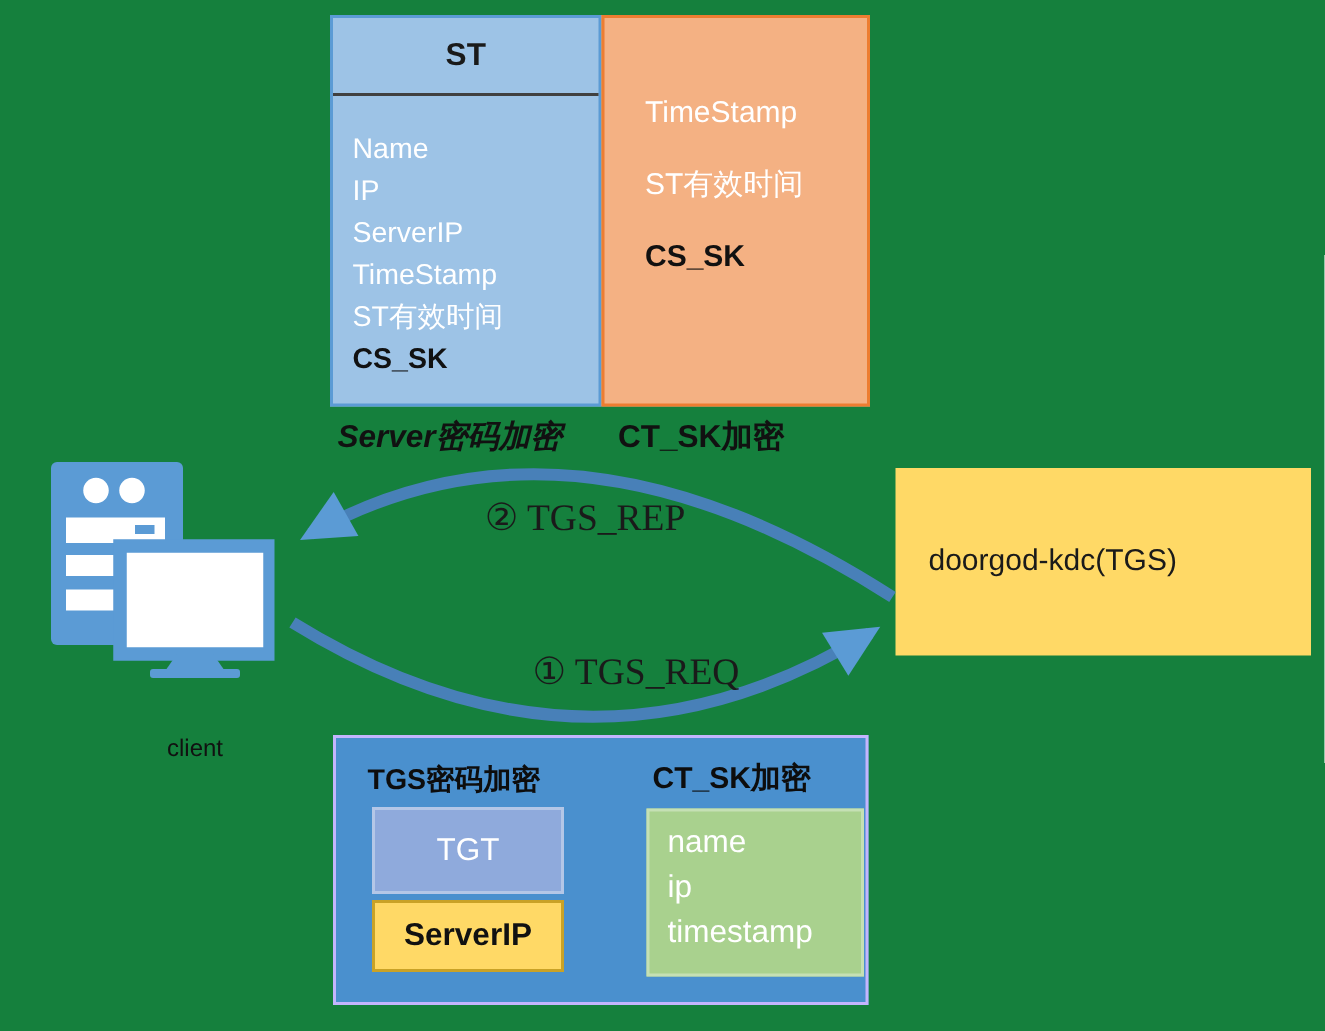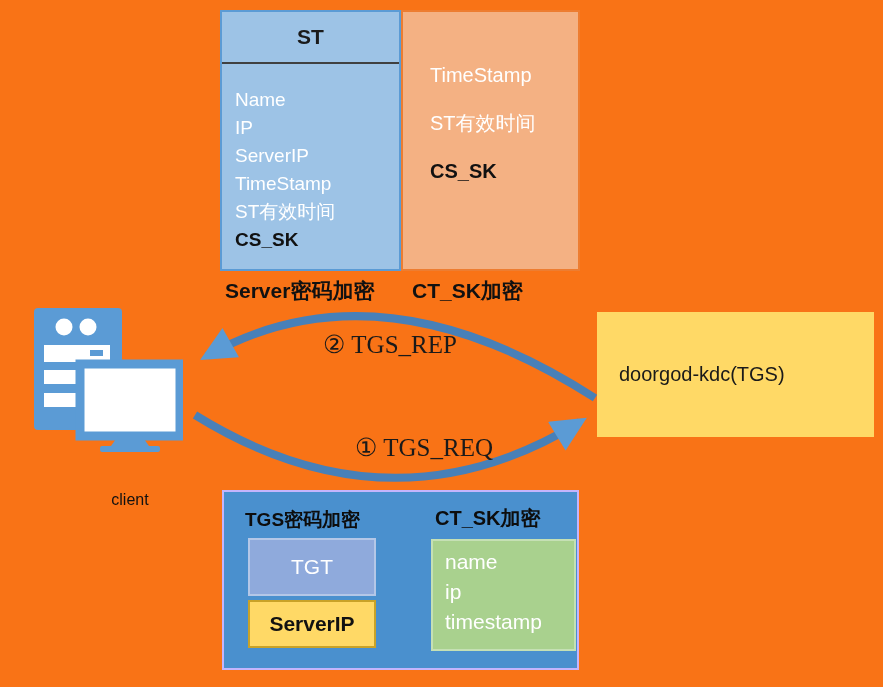--- a/index.html
+++ b/index.html
@@ -1,17 +1,17 @@
 <!DOCTYPE html>
 <html><head>
 <meta charset="utf-8">
 <style>
   html,body{margin:0;padding:0;background:#ffffff;}
   .stage{
-    position:relative;width:883px;height:687px;background:#f97316;overflow:hidden;
+    position:relative;width:883px;height:687px;background:#15803d;overflow:hidden;
     font-family:"Liberation Sans", sans-serif;
   }
   
   .st-box{
     position:absolute;left:220px;top:10px;width:181px;height:261px;
     background:#9DC3E6;border:2px solid #5B9BD5;box-sizing:border-box;
   }
   .st-header{
     height:50px;border-bottom:2px solid #404040;
     display:flex;align-items:center;justify-content:center;
@@ -23,21 +23,21 @@
   
   .enc-box{
     position:absolute;left:401px;top:10px;width:179px;height:261px;
     background:#F4B183;border:2px solid #ED7D31;box-sizing:border-box;
     display:flex;flex-direction:column;gap:21px;padding:50px 0 0 27px;
   }
   .enc-box .row{font-size:20px;line-height:27px;color:#ffffff;}
   .enc-box .row.dark{color:#111111;font-weight:700;}
   
   .caption{position:absolute;top:277px;font-size:21px;font-weight:700;color:#111111;}
-  .cap-server{left:225px;}
+  .cap-server{left:225px;font-style:italic;}
   .cap-ctsk{left:412px;}
   
   .client-icon{position:absolute;left:28px;top:306px;width:155px;height:146px;}
   .client-label{
     position:absolute;left:55px;top:447px;width:150px;text-align:center;
     font-size:16px;color:#111111;margin-top:44px;
   }
   
   .kdc-box{
     position:absolute;left:597px;top:312px;width:277px;height:125px;

